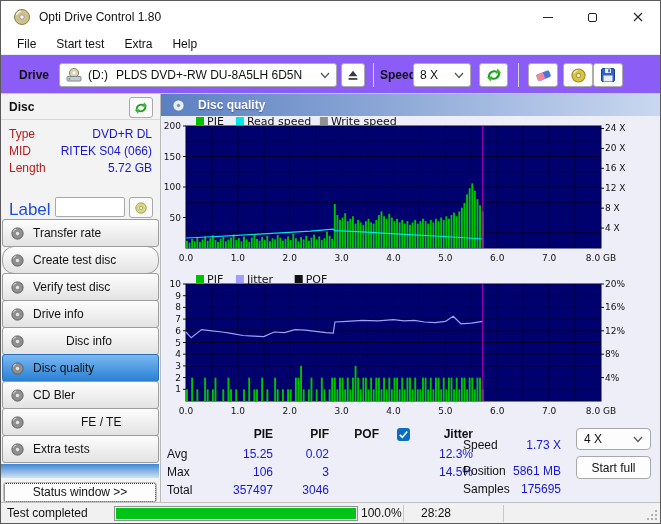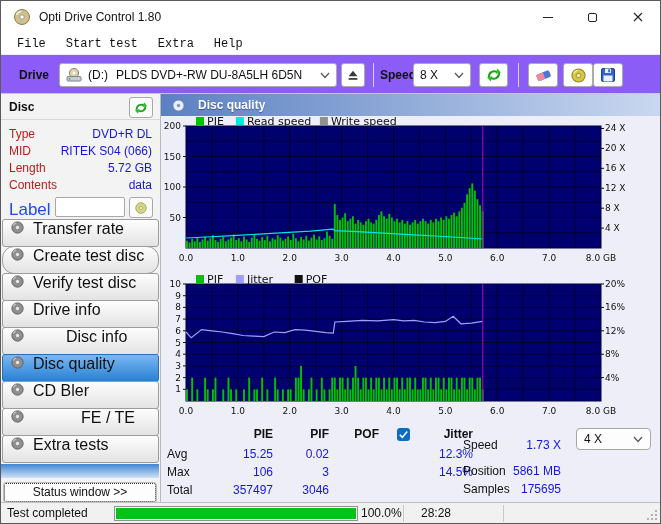--- a/index.html
+++ b/index.html
@@ -8,41 +8,41 @@
 
   
   .titlebar { position:absolute; left:0; top:0; right:0; height:32px; background:#fff; display:flex; align-items:center; }
   .titlebar .app-icon { margin-left:12px; width:18px; height:18px; }
   .titlebar .title { margin-left:8px; font-size:12px; color:#111; }
   .wincontrols { position:absolute; right:0; top:0; height:32px; display:flex; }
   .wbtn { width:45px; height:32px; display:flex; align-items:center; justify-content:center; }
 
   
   .menubar { position:absolute; left:0; top:32px; right:0; height:21px; background:#fff; display:flex; align-items:center; font-size:12px; }
-  .menu-item { padding:2px 10px; color:#111;font-family:Liberation Mono, monospace; }
+  .menu-item { padding:2px 10px; color:#111; }
   .menu-item:first-child { margin-left:6px; }
 
   
   .toolbar { position:absolute; left:0; top:53px; right:0; height:40px; background:#8b5cf6; border-top:1px solid #e8eef8; border-bottom:1px solid #c9c9c9; }
   .tb-label { position:absolute; font-size:12px; font-weight:bold; color:#111; top:13px; }
   .combo { position:absolute; top:8px; height:24px; background:#fff; border:1px solid #acacac; border-radius:3px; display:flex; align-items:center; font-size:12px; color:#111; padding:0 6px; }
   .combo .chev { margin-left:auto; }
   .tb-btn { position:absolute; top:8px; height:24px; background:#fff; border:1px solid #acacac; border-radius:3px; display:flex; align-items:center; justify-content:center; }
   .tb-sep { position:absolute; top:8px; width:1px; height:24px; background:#d5d5d5; }
 
   
   .leftpanel { position:absolute; left:0; top:93px; width:160px; bottom:21px; background:#f3f3f3; border-right:1px solid #b9b9b9; }
   .disc-header { position:absolute; left:0; top:0; right:0; height:26px; border-bottom:1px solid #d8d8d8; }
   .disc-header .t { position:absolute; left:8px; top:6px; font-size:12px; font-weight:bold; color:#111; }
   .mini-btn { position:absolute; width:24px; height:21px; background:#fbfbfb; border:1px solid #a8a8a8; border-radius:3px; display:flex; align-items:center; justify-content:center; }
   .fieldrow { position:absolute; left:8px; right:8px; height:16px; font-size:12px; }
   .fieldrow .fl { position:absolute; left:0; color:#b91c1c; }
   .fieldrow .fv { position:absolute; right:0; color:#1616d8; }
   .label-input { position:absolute; left:54px; top:197px; width:70px; height:20px; border:1px solid #a8a8a8; background:#fff; border-radius:2px; font-size:12px; padding:0 3px; }
-  .sidebtn { position:absolute; left:1px; width:157px; height:28px; background:linear-gradient(#fdfdfd,#e3e3e3); border:1px solid #9c9c9c; border-radius:3px; display:flex; font-size:16px; color:#111; }
+  .sidebtn { position:absolute; left:1px; width:157px; height:28px; background:linear-gradient(#fdfdfd,#e3e3e3); border:1px solid #9c9c9c; border-radius:3px; display:flex; align-items:center; font-size:12px; color:#111; }
   .sidebtn .ic { margin:0 8px 0 7px; width:15px; height:15px; flex:0 0 15px; }
   .sidebtn.active { background:linear-gradient(#79b9f2,#2a7fd4); border-color:#2a6db4; }
   .blue-strip { position:absolute; left:0; right:1px; top:370px; height:14px; background:linear-gradient(#3f86d4,#cfe2f6); }
   .statuswin-btn { position:absolute; left:3px; right:4px; top:389px; height:19px; background:#fdfdfd; border:1px dotted #333; border-radius:2px; outline:1px solid #bbb; font-size:12px; text-align:center; line-height:17px; color:#111; }
 
   
   .mainpanel { position:absolute; left:160px; top:93px; right:0; bottom:21px; background:#edeef8; }
   .mainheader { position:absolute; left:0; top:0; right:0; height:22px; background:linear-gradient(90deg,#5b80c2,#c9d8f0); display:flex; align-items:center; }
   .mainheader .hic { margin-left:10px; width:15px; height:15px; }
   .mainheader .ht { margin-left:12px; font-size:12px; font-weight:bold; color:#fff; text-shadow:0 1px 1px rgba(0,0,60,.4); }
@@ -180,24 +180,20 @@
       <span class="fl">Type</span>
       <span class="fv">DVD+R DL</span>
     </div>
     <div class="fieldrow" style="top:50px">
       <span class="fl">MID</span>
       <span class="fv">RITEK S04 (066)</span>
     </div>
     <div class="fieldrow" style="top:67px">
       <span class="fl">Length</span>
       <span class="fv">5.72 GB</span>
-    </div>
-    <div class="fieldrow" style="top:84px">
-      <span class="fl">Contents</span>
-      <span class="fv">data</span>
     </div>
     <span style="position:absolute;left:8px;top:106px;font-size:17px;color:#1d4ed8">Label</span>
     <input class="label-input" style="top: 103px;" value="">
     <div class="mini-btn" style="left:128px;top:103px">
       <svg width="14" height="14" viewBox="0 0 16 16">
         <circle cx="8" cy="8" r="6" fill="#d6d68a" stroke="#a0a050"></circle>
           <circle cx="8" cy="8" r="1.8" fill="#fff" stroke="#a0a050"></circle>
       </svg>
     </div>
 
@@ -664,20 +660,21 @@
       <span class="scell blue r" style="left:330px;top:38px;width:70px">5861 MB</span>
       <span class="scell lbl" style="left:302px;top:56px">Samples</span>
       <span class="scell blue r" style="left:330px;top:56px;width:70px">175695</span>
 
       <div class="ctl sel" style="top:2px;height:22px">
         <span>4 X</span>
         <svg class="chev" width="10" height="7" viewBox="0 0 10 7">
             <polyline points="1,1 5,5.5 9,1" fill="none" stroke="#555" stroke-width="1.2"></polyline>
           </svg>
       </div>
+      <div class="ctl" style="top:30px;height:23px">Start full</div>
     </div>
   </div>
 
   <div class="statusbar">
     <span class="sb-text">Test completed</span>
     <div class="progress-wrap">
         <div class="progress-fill" id="progress-fill" style="width: 100%;"></div>
       </div>
     <span style="position:absolute;left:360px;top:3px">100.0%</span>
     <div class="sb-sep" style="left:402px"></div>

